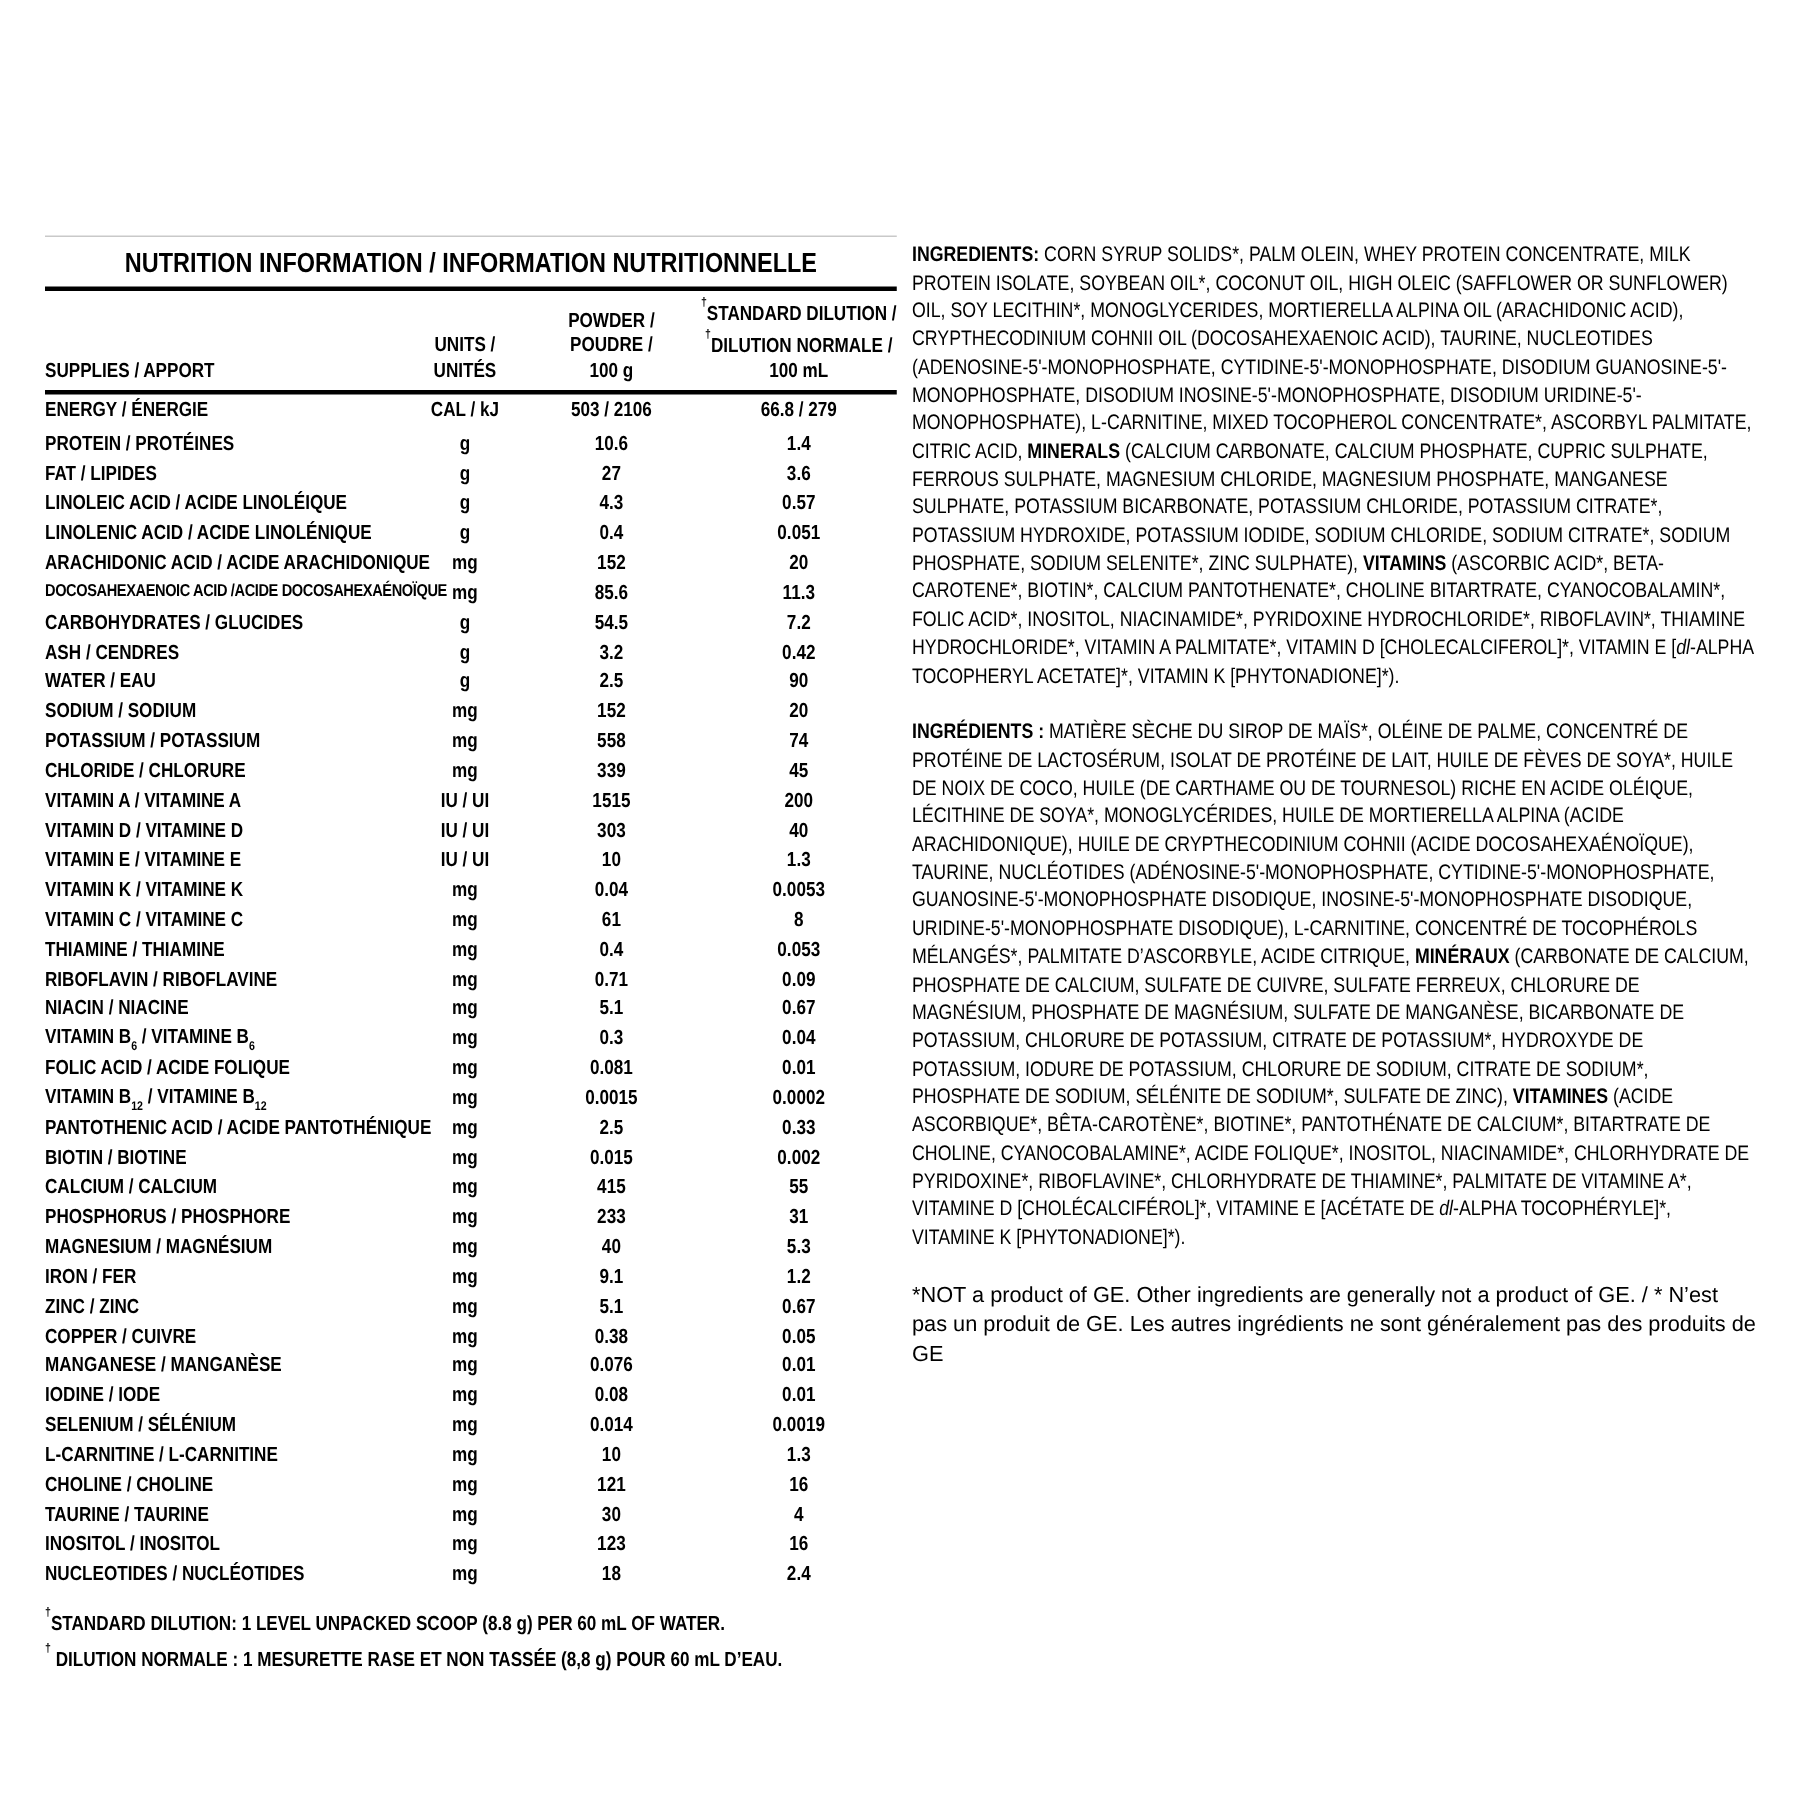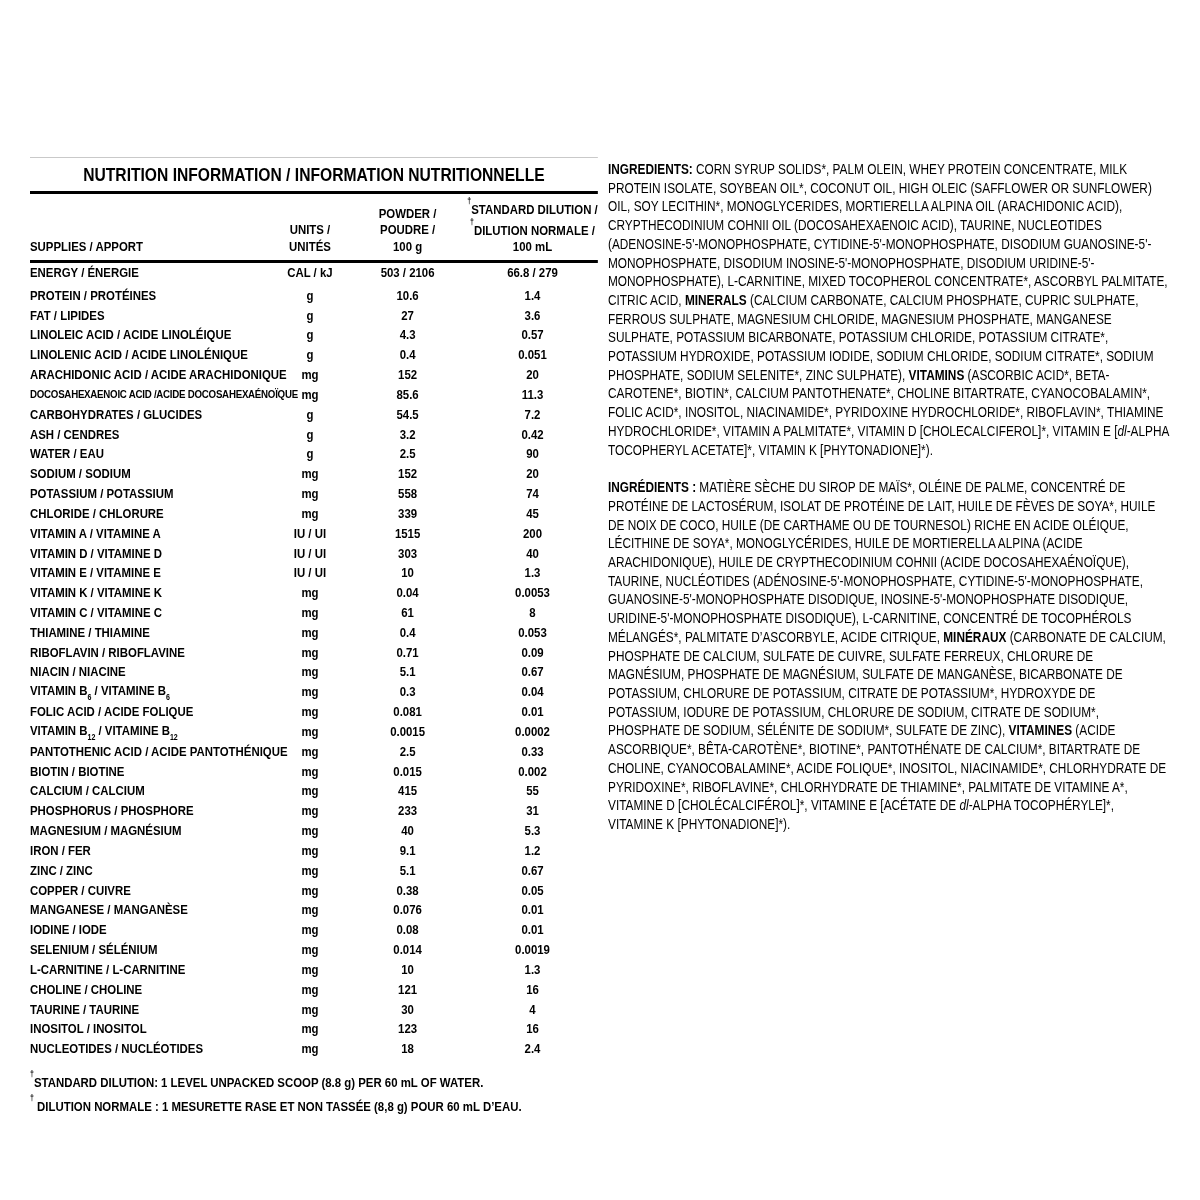--- a/index.html
+++ b/index.html
@@ -349,15 +349,16 @@
 
     <div class="footnotes">
       <div><sup>†</sup>STANDARD DILUTION: 1 LEVEL UNPACKED SCOOP (8.8 g) PER 60 mL OF WATER.</div>
       <div><sup>†</sup> DILUTION NORMALE : 1 MESURETTE RASE ET NON TASSÉE (8,8 g) POUR 60 mL D’EAU.</div>
     </div>
   </div>
 
   <div class="right-col">
     <p class="ing en"><b>INGREDIENTS:</b> CORN SYRUP SOLIDS*, PALM OLEIN, WHEY PROTEIN CONCENTRATE, MILK PROTEIN ISOLATE, SOYBEAN OIL*, COCONUT OIL, HIGH OLEIC (SAFFLOWER OR SUNFLOWER) OIL, SOY LECITHIN*, MONOGLYCERIDES, MORTIERELLA ALPINA OIL (ARACHIDONIC ACID), CRYPTHECODINIUM COHNII OIL (DOCOSAHEXAENOIC ACID), TAURINE, NUCLEOTIDES (ADENOSINE-5'-MONOPHOSPHATE, CYTIDINE-5'-MONOPHOSPHATE, DISODIUM GUANOSINE-5'-MONOPHOSPHATE, DISODIUM INOSINE-5'-MONOPHOSPHATE, DISODIUM URIDINE-5'-MONOPHOSPHATE), L-CARNITINE, MIXED TOCOPHEROL CONCENTRATE*, ASCORBYL PALMITATE, CITRIC ACID, <b>MINERALS</b> (CALCIUM CARBONATE, CALCIUM PHOSPHATE, CUPRIC SULPHATE, FERROUS SULPHATE, MAGNESIUM CHLORIDE, MAGNESIUM PHOSPHATE, MANGANESE SULPHATE, POTASSIUM BICARBONATE, POTASSIUM CHLORIDE, POTASSIUM CITRATE*, POTASSIUM HYDROXIDE, POTASSIUM IODIDE, SODIUM CHLORIDE, SODIUM CITRATE*, SODIUM PHOSPHATE, SODIUM SELENITE*, ZINC SULPHATE), <b>VITAMINS</b> (ASCORBIC ACID*, BETA-CAROTENE*, BIOTIN*, CALCIUM PANTOTHENATE*, CHOLINE BITARTRATE, CYANOCOBALAMIN*, FOLIC ACID*, INOSITOL, NIACINAMIDE*, PYRIDOXINE HYDROCHLORIDE*, RIBOFLAVIN*, THIAMINE HYDROCHLORIDE*, VITAMIN A PALMITATE*, VITAMIN D [CHOLECALCIFEROL]*, VITAMIN E [<i>dl</i>-ALPHA TOCOPHERYL ACETATE]*, VITAMIN K [PHYTONADIONE]*).</p>
     <p class="ing fr"><b>INGRÉDIENTS :</b> MATIÈRE SÈCHE DU SIROP DE MAÏS*, OLÉINE DE PALME, CONCENTRÉ DE PROTÉINE DE LACTOSÉRUM, ISOLAT DE PROTÉINE DE LAIT, HUILE DE FÈVES DE SOYA*, HUILE DE NOIX DE COCO, HUILE (DE CARTHAME OU DE TOURNESOL) RICHE EN ACIDE OLÉIQUE, LÉCITHINE DE SOYA*, MONOGLYCÉRIDES, HUILE DE MORTIERELLA ALPINA (ACIDE ARACHIDONIQUE), HUILE DE CRYPTHECODINIUM COHNII (ACIDE DOCOSAHEXAÉNOÏQUE), TAURINE, NUCLÉOTIDES (ADÉNOSINE-5'-MONOPHOSPHATE, CYTIDINE-5'-MONOPHOSPHATE, GUANOSINE-5'-MONOPHOSPHATE DISODIQUE, INOSINE-5'-MONOPHOSPHATE DISODIQUE, URIDINE-5'-MONOPHOSPHATE DISODIQUE), L-CARNITINE, CONCENTRÉ DE TOCOPHÉROLS MÉLANGÉS*, PALMITATE D’ASCORBYLE, ACIDE CITRIQUE, <b>MINÉRAUX</b> (CARBONATE DE CALCIUM, PHOSPHATE DE CALCIUM, SULFATE DE CUIVRE, SULFATE FERREUX, CHLORURE DE MAGNÉSIUM, PHOSPHATE DE MAGNÉSIUM, SULFATE DE MANGANÈSE, BICARBONATE DE POTASSIUM, CHLORURE DE POTASSIUM, CITRATE DE POTASSIUM*, HYDROXYDE DE POTASSIUM, IODURE DE POTASSIUM, CHLORURE DE SODIUM, CITRATE DE SODIUM*, PHOSPHATE DE SODIUM, SÉLÉNITE DE SODIUM*, SULFATE DE ZINC), <b>VITAMINES</b> (ACIDE ASCORBIQUE*, BÊTA-CAROTÈNE*, BIOTINE*, PANTOTHÉNATE DE CALCIUM*, BITARTRATE DE CHOLINE, CYANOCOBALAMINE*, ACIDE FOLIQUE*, INOSITOL, NIACINAMIDE*, CHLORHYDRATE DE PYRIDOXINE*, RIBOFLAVINE*, CHLORHYDRATE DE THIAMINE*, PALMITATE DE VITAMINE A*, VITAMINE D [CHOLÉCALCIFÉROL]*, VITAMINE E [ACÉTATE DE <i>dl</i>-ALPHA TOCOPHÉRYLE]*, VITAMINE K [PHYTONADIONE]*).</p>
+    <p class="ge-note">*NOT a product of GE. Other ingredients are generally not a product of GE. / * N’est pas un produit de GE. Les autres ingrédients ne sont généralement pas des produits de GE</p>
   </div>
 
 </div>
 
 </body></html>

